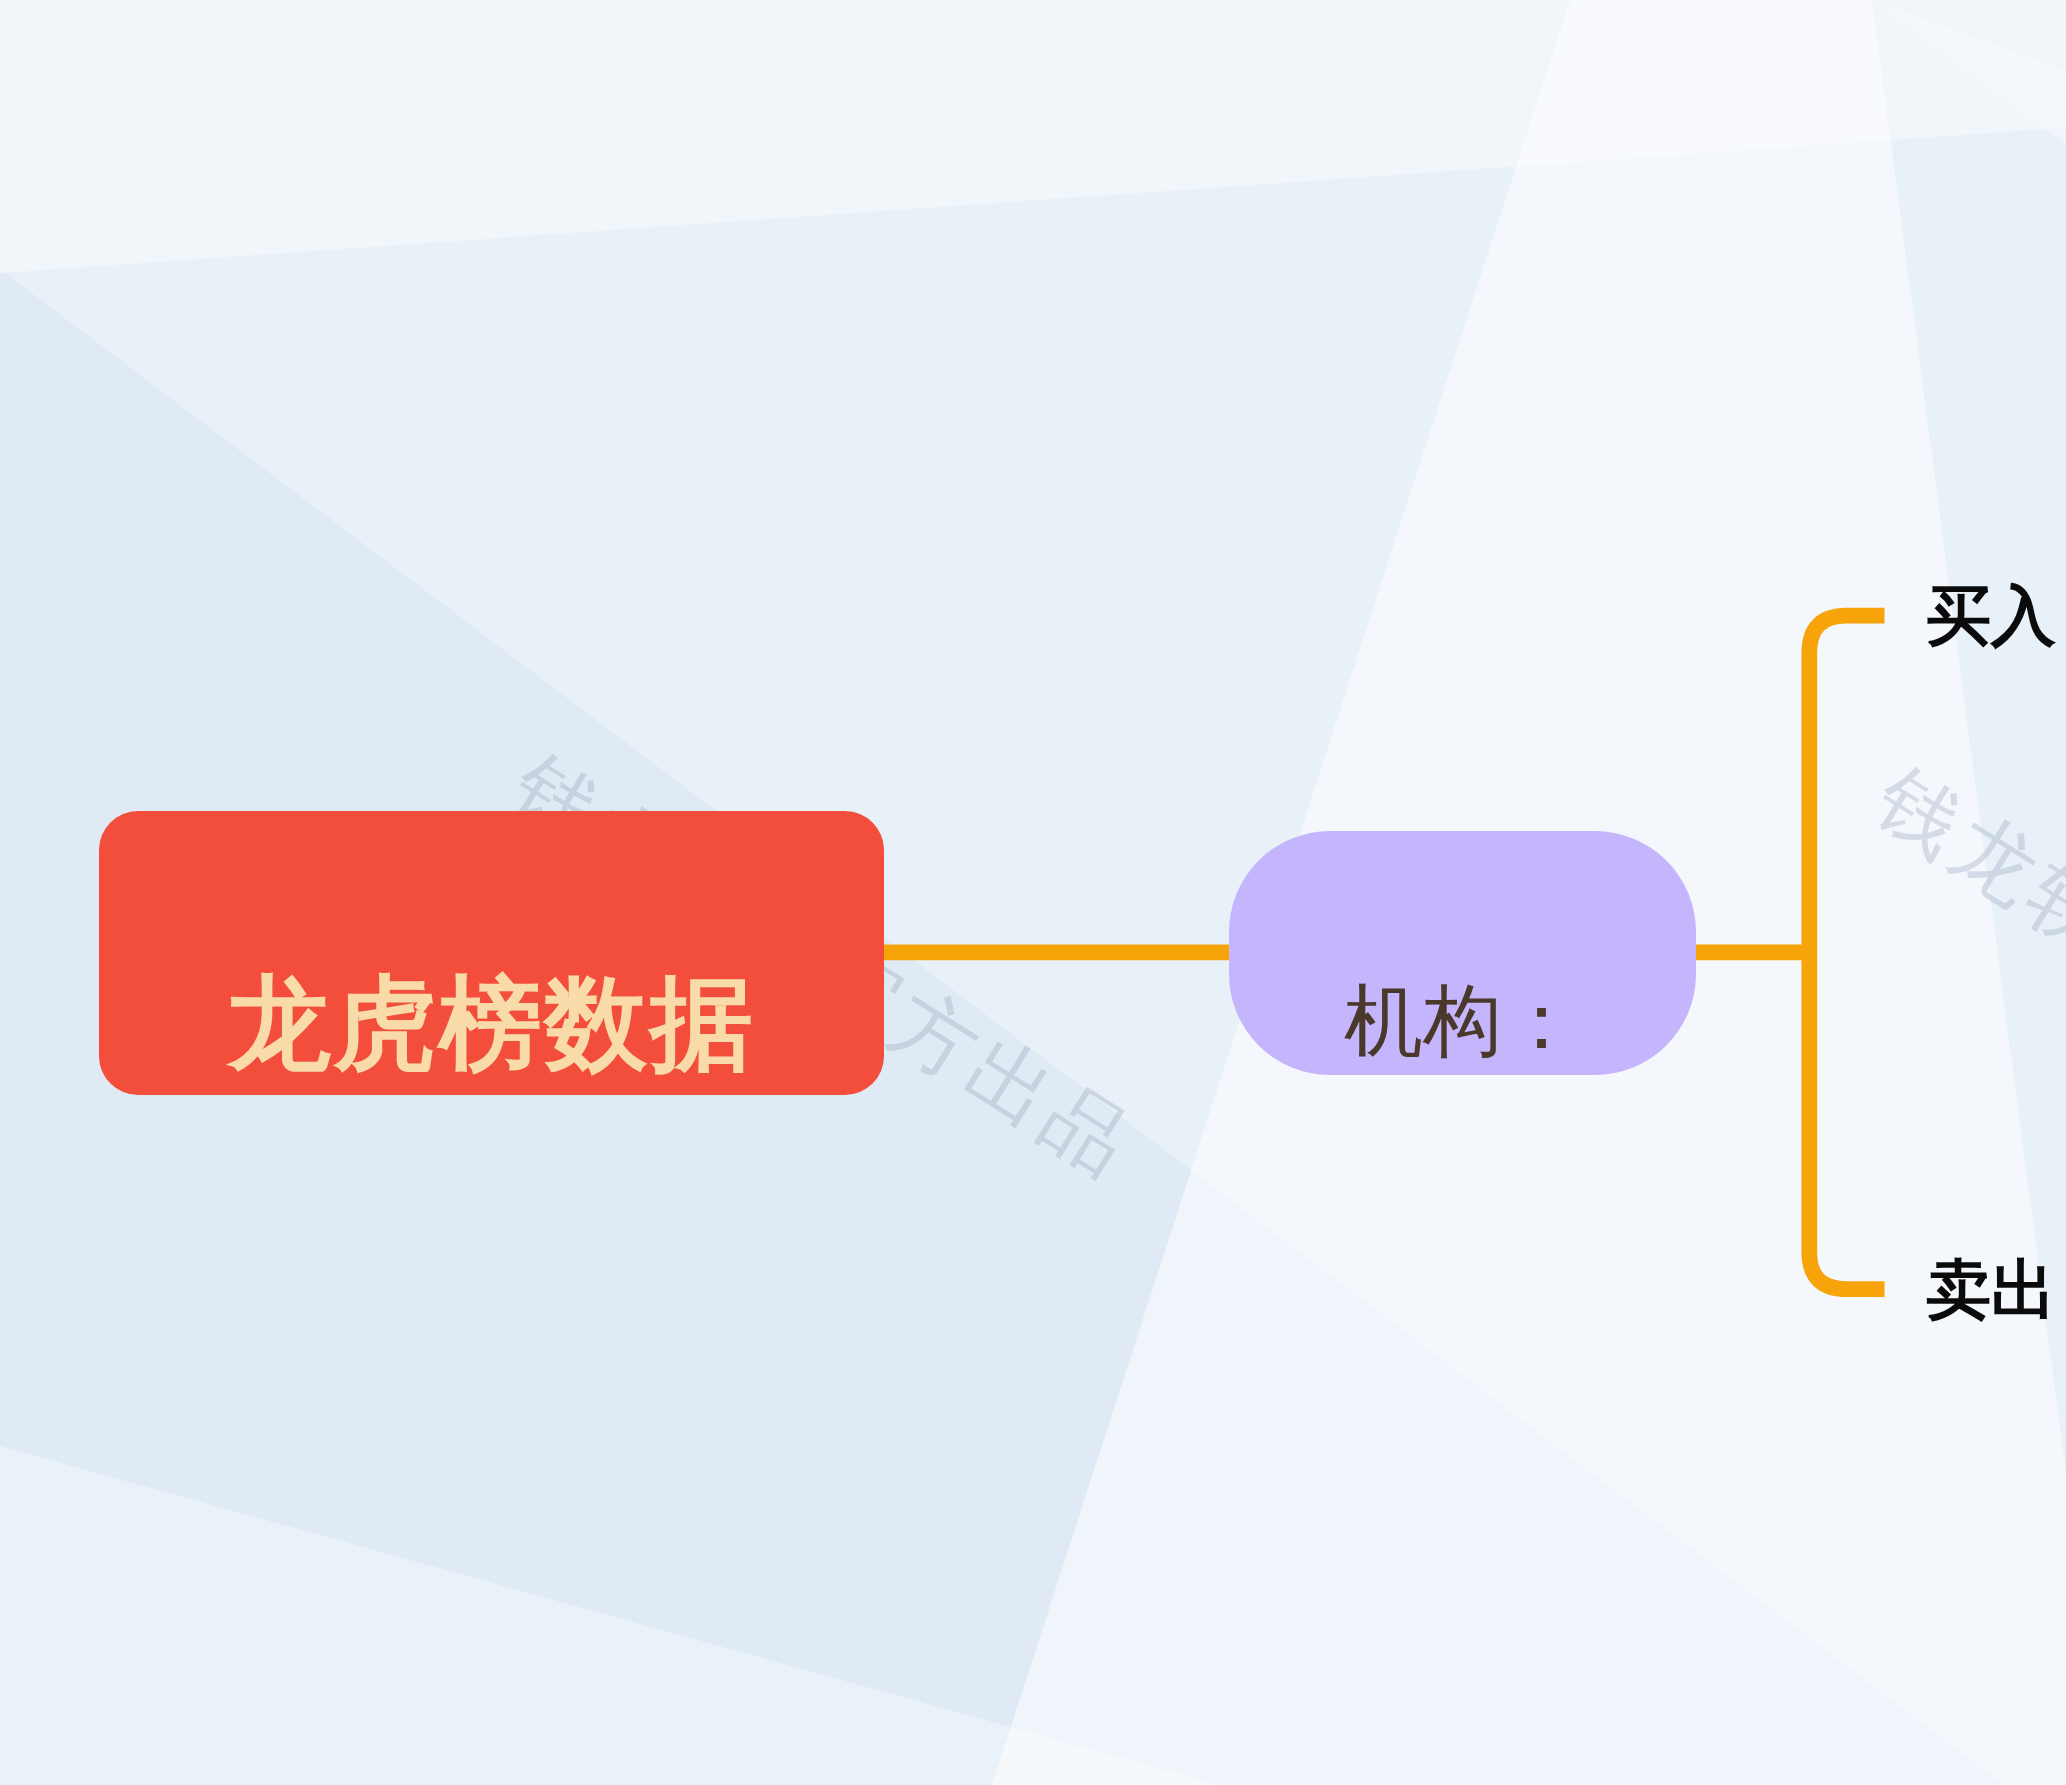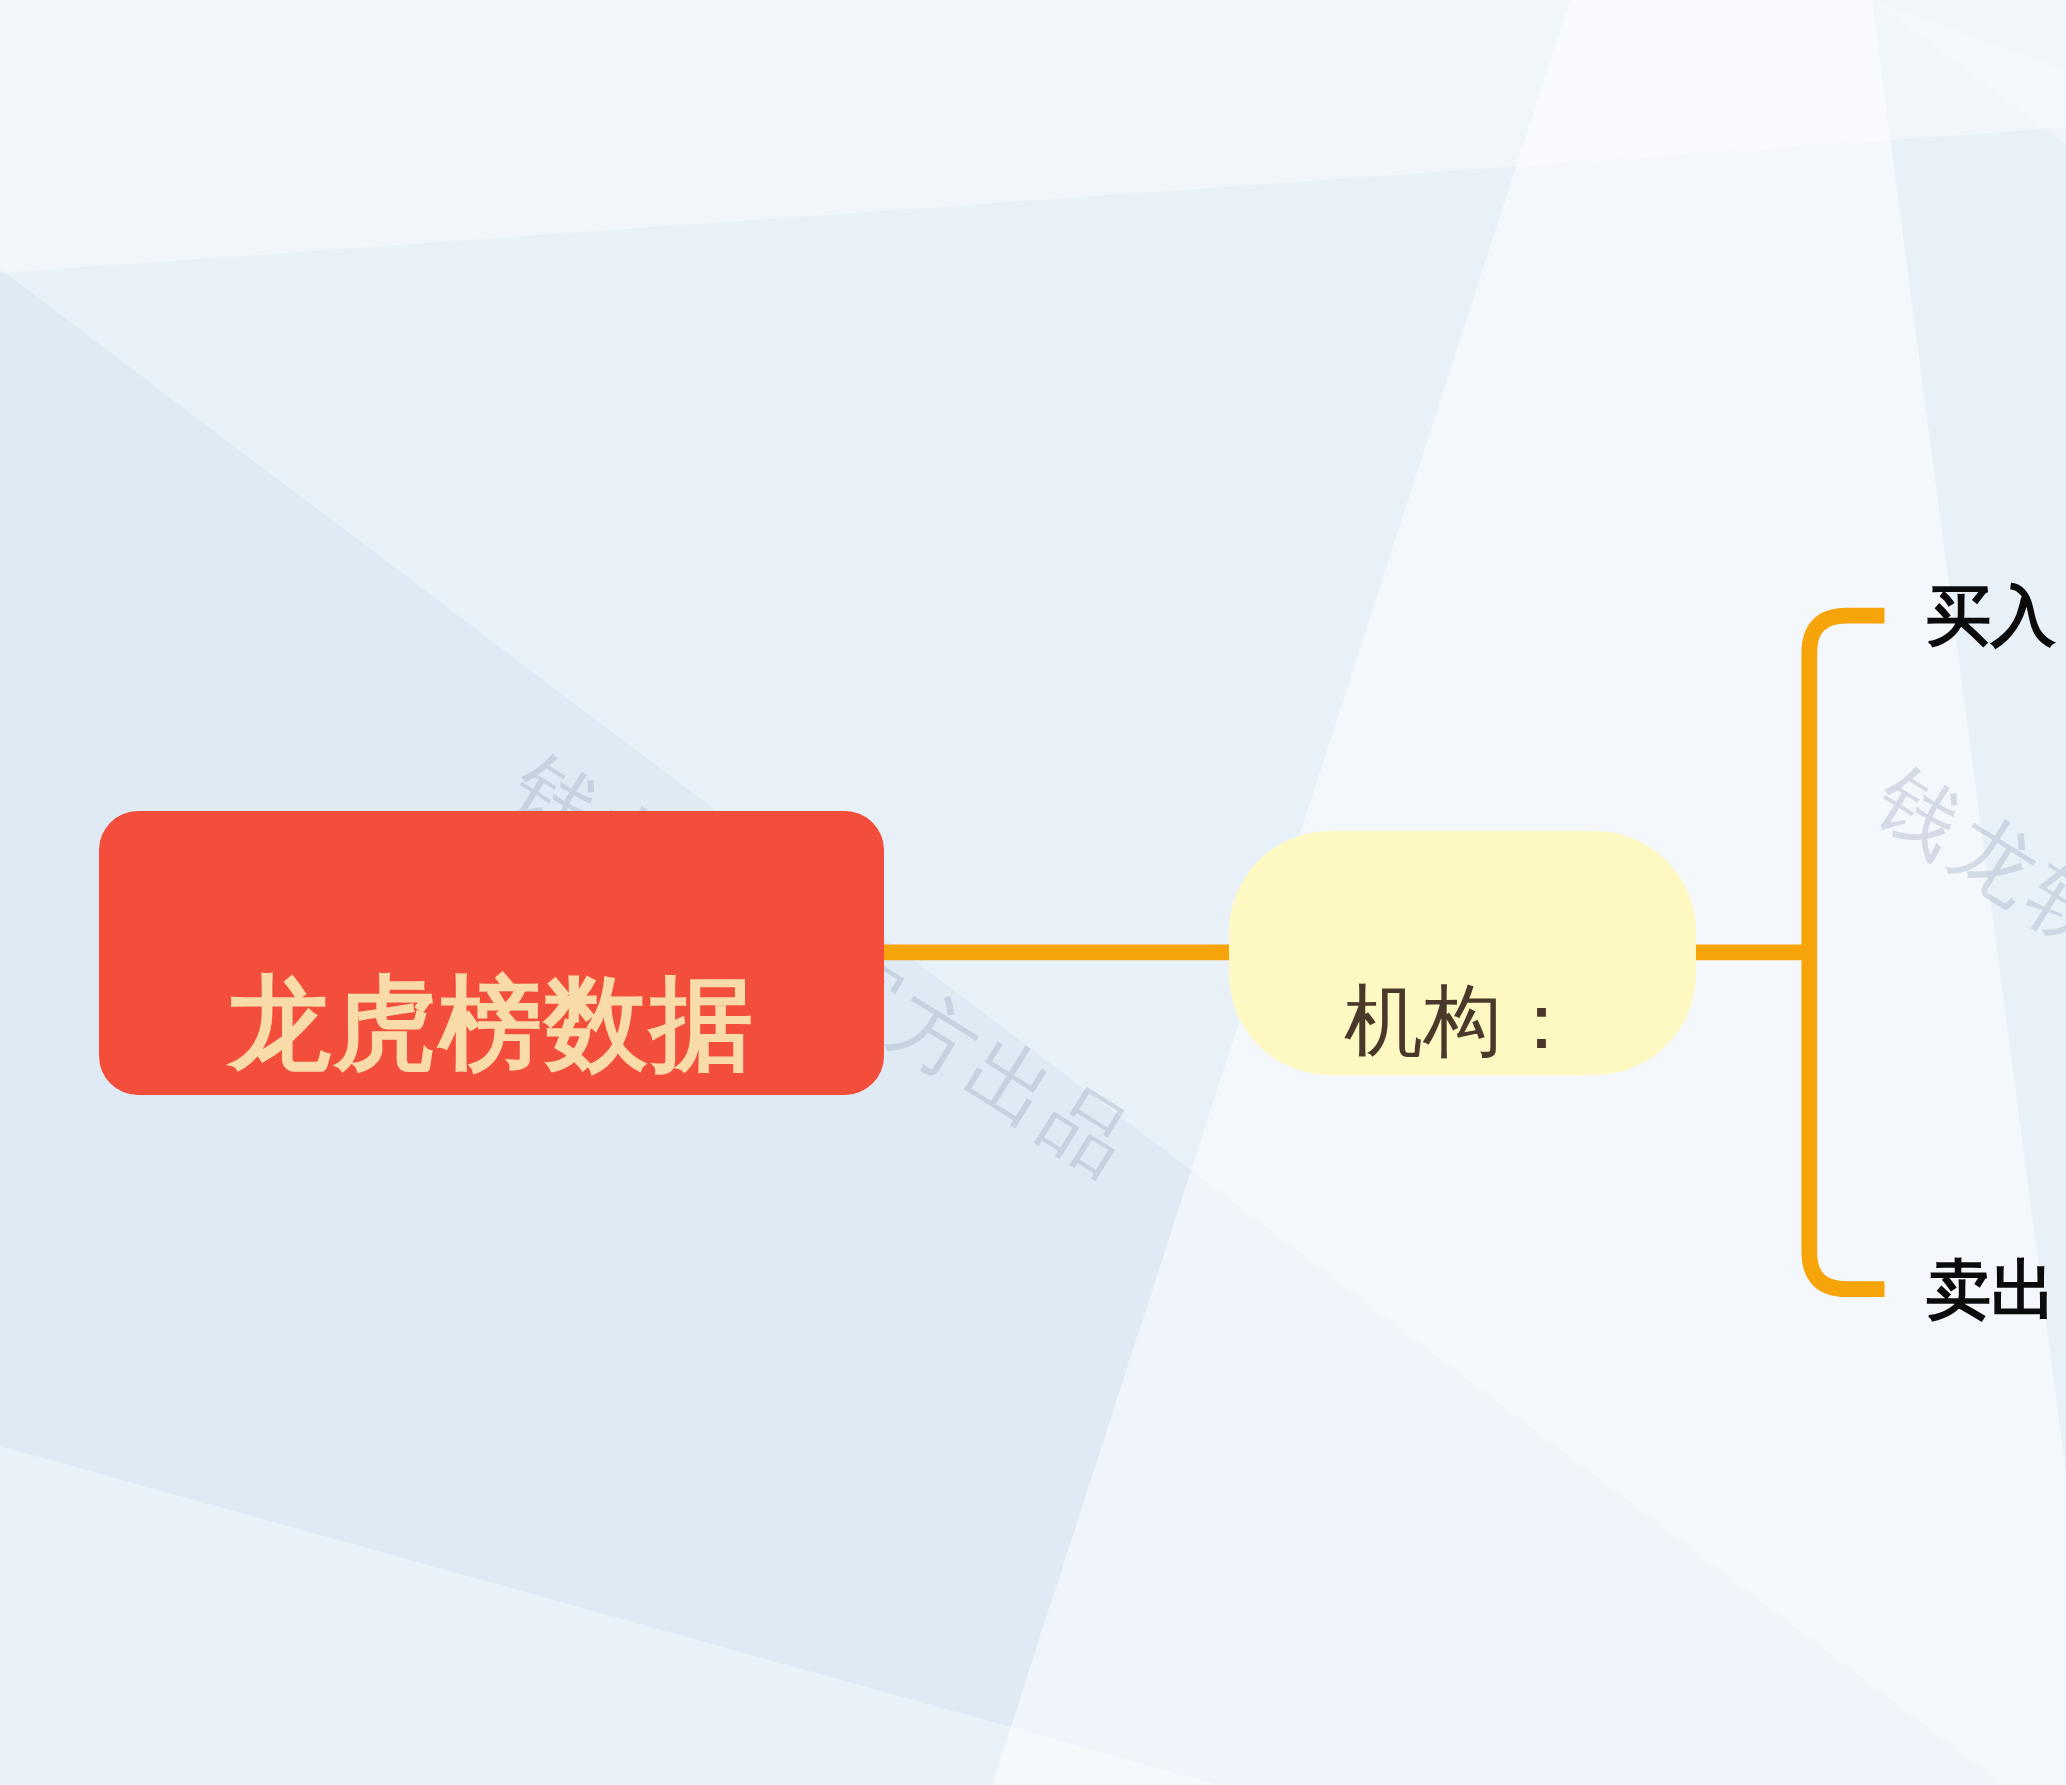--- a/index.html
+++ b/index.html
@@ -45,21 +45,21 @@
   .edges path{fill:none;stroke:#F7A30A;stroke-width:38px;stroke-linecap:butt;stroke-linejoin:round;}
   
   .node{position:absolute;display:flex;align-items:flex-end;justify-content:center;z-index:3;}
   .root-node{
     left:99px;top:811px;width:785px;height:284px;
     background:#F24E3B;border-radius:39px;
   }
   .root-node .lbl{font-size:103px;font-weight:600;color:#F8DBA8;letter-spacing:2.5px;}
   .center-node{
     left:1229px;top:831px;width:467px;height:244px;
-    background:#fef9c3;border-radius:101px;
+    background:#c4b5fd;border-radius:101px;
   }
   .center-node .lbl{font-size:79px;font-weight:500;color:#4A382A;}
   
   .branch-label{
     position:absolute;left:1926px;width:231px;height:91px;
     display:flex;align-items:center;z-index:3;
     font-size:65px;font-weight:600;color:#0B0B0B;white-space:nowrap;
   }
   .branch-label.buy{top:570px;}
   .branch-label.sell{top:1244px;}

